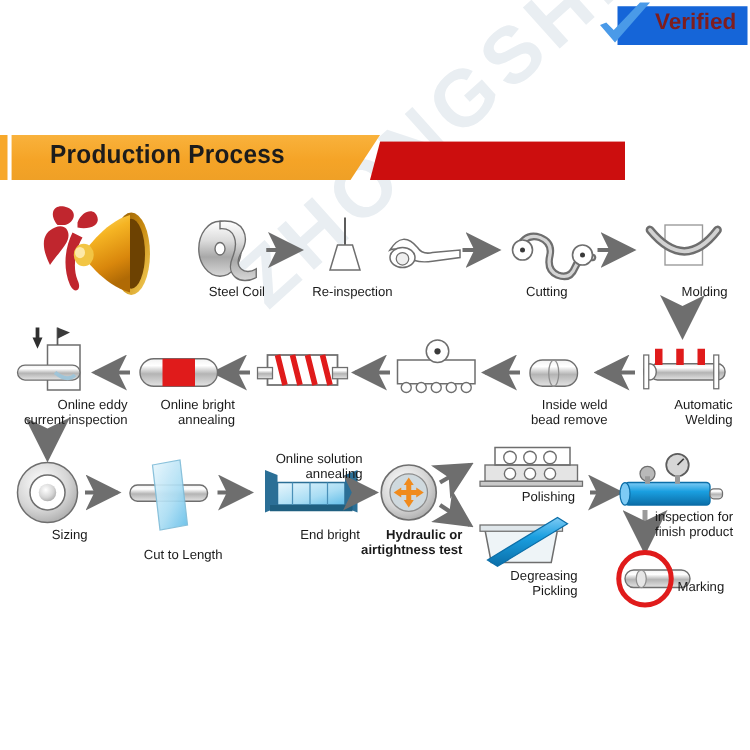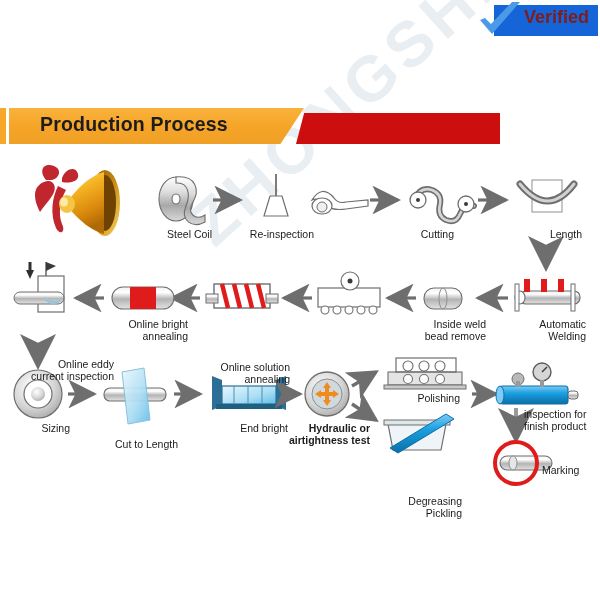--- a/index.html
+++ b/index.html
@@ -368,38 +368,38 @@
     <g>
       <rect x="500" y="456" width="52" height="14" rx="7" fill="url(#gPipe)" stroke="#6e6e6e" stroke-width="1.1"></rect>
       <ellipse cx="513" cy="463" rx="4" ry="7" fill="#e6e6e6" stroke="#8e8e8e" stroke-width="1"></ellipse>
       <circle cx="516" cy="463" r="21" fill="none" stroke="#e01b1b" stroke-width="4"></circle>
     </g>
   </svg>
 
   <div class="node-label" style="left:140px; top:228px; width:72px;">Steel Coil</div>
   <div class="node-label" style="left:240px; top:228px; width:74px;">Re-inspection</div>
   <div class="node-label" style="left:384px; top:228px; width:70px;">Cutting</div>
-  <div class="node-label" style="left:512px; top:228px; width:70px;">Length</div>
+  <div class="node-label" style="left:512px; top:228px; width:70px;">Molding</div>
 
   <div class="node-label" style="left:406px; top:318px; width:80px;">Inside weld
 bead remove</div>
   <div class="node-label" style="left:512px; top:318px; width:74px;">Automatic
 Welding</div>
   <div class="node-label" style="left:204px; top:318px; width:86px;margin-top:43px;">Online solution
 annealing</div>
   <div class="node-label" style="left:106px; top:318px; width:82px;">Online bright
 annealing</div>
-  <div class="node-label" style="left:16px; top:318px; width:98px;margin-top:40px;">Online eddy
+  <div class="node-label" style="left:4px; top:318px; width:98px;">Online eddy
 current inspection</div>
 
   <div class="node-label" style="left:8px; top:422px; width:62px;">Sizing</div>
   <div class="node-label" style="left:92px; top:438px; width:86px;">Cut to Length</div>
   <div class="node-label" style="left:212px; top:422px; width:76px;">End bright</div>
   <div class="node-label" style="left:286px; top:422px; width:84px;font-weight:bold;">Hydraulic or
 airtightness test</div>
   <div class="node-label" style="left:390px; top:392px; width:70px;">Polishing</div>
-  <div class="node-label" style="left:388px; top:455px; width:74px;margin-top:40px;">Degreasing
+  <div class="node-label" style="left:388px; top:455px; width:74px;">Degreasing
 Pickling</div>
   <div class="node-label" style="left:524px; top:408px; width:76px; text-align:left;">inspection for
 finish product</div>
   <div class="node-label" style="left:542px; top:464px; width:56px; text-align:left;">Marking</div>
 
 </div>
 
 </body></html>

